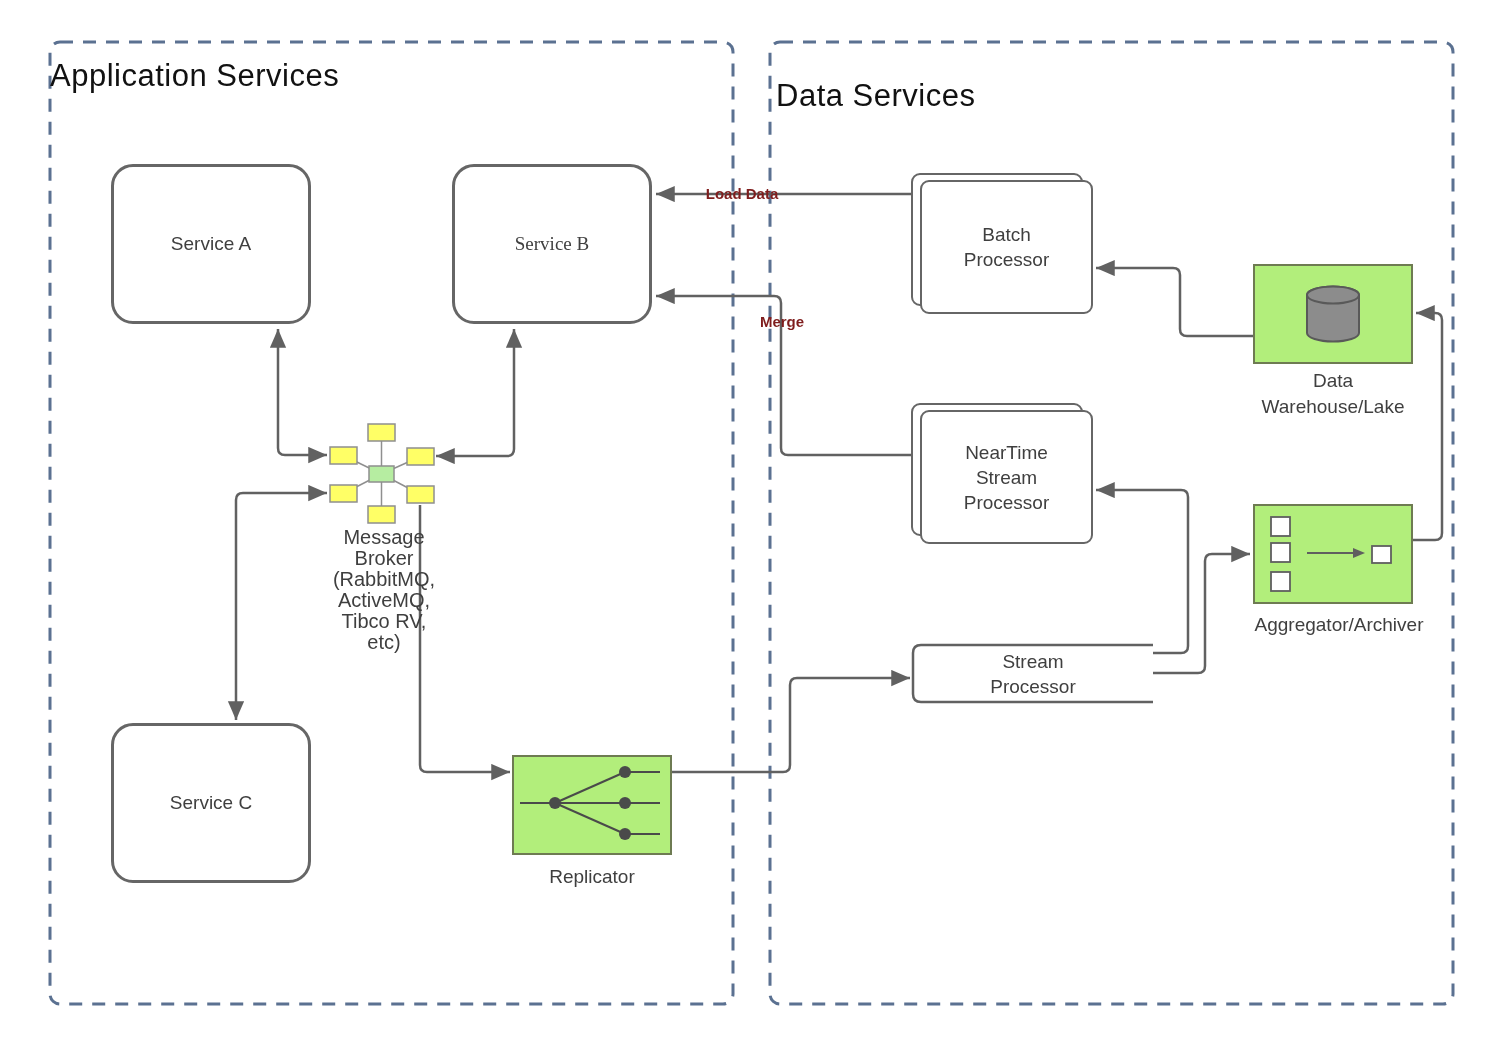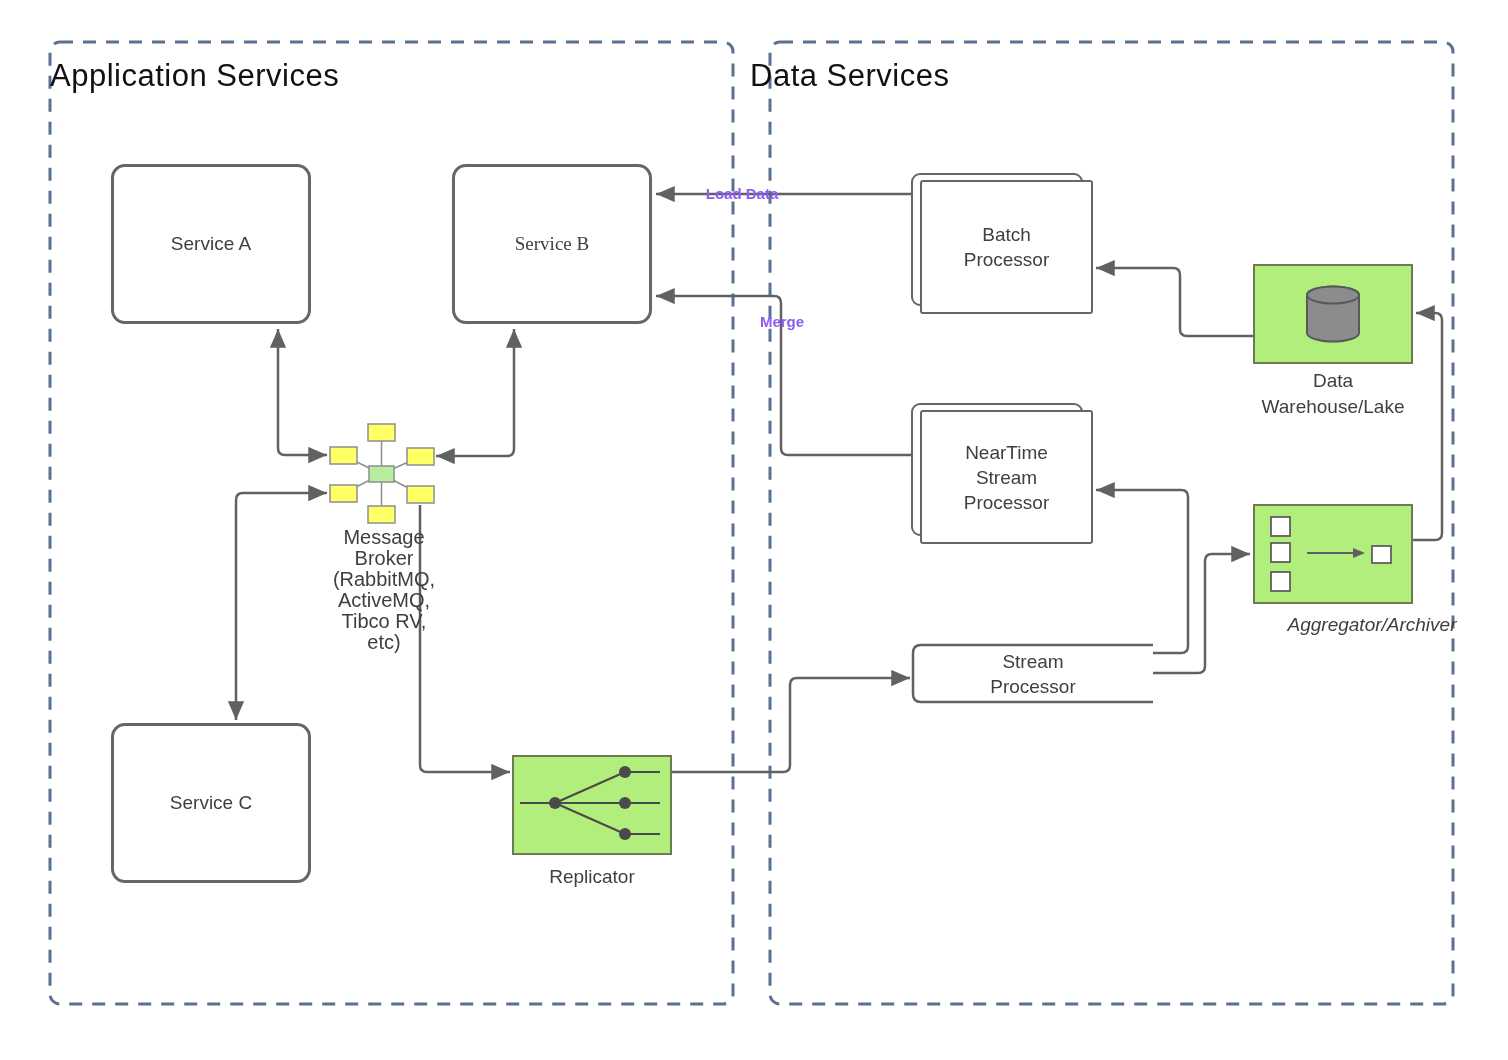--- a/index.html
+++ b/index.html
@@ -7,47 +7,47 @@
     position:relative;width:1508px;height:1060px;background:#ffffff;overflow:hidden;
     font-family:"Liberation Sans", sans-serif;
   }
   #wires{position:absolute;left:0;top:0;z-index:1;}
   .container-title{
     position:absolute;top:58px;width:683px;text-align:left;
     font-size:31px;font-weight:normal;color:#111;z-index:3;letter-spacing:0.5px;
   }
   .service-box{
     position:absolute;width:200px;height:160px;box-sizing:border-box;
-    background:#fff;border:3px solid #666;border-radius:14px;
+    background:#fff;border:3px solid #666;border-radius:22px;
     display:flex;align-items:center;justify-content:center;
     font-size:19px;color:#3f3f3f;z-index:2;
   }
   .stack-wrap{position:absolute;width:182px;height:141px;z-index:2;}
   .stack-back{
     position:absolute;left:0;top:0;width:172px;height:133px;box-sizing:border-box;
     background:#fff;border:2.5px solid #666;border-radius:9px;
   }
   .stack-front{
     position:absolute;left:9px;top:7px;width:173px;height:134px;box-sizing:border-box;
-    background:#fff;border:2.5px solid #666;border-radius:3px;
+    background:#fff;border:2.5px solid #666;border-radius:9px;
     display:flex;align-items:center;justify-content:center;text-align:center;
     font-size:19px;line-height:25px;color:#3f3f3f;white-space:pre-line;
   }
   .green-box{
     position:absolute;width:160px;height:100px;box-sizing:border-box;
     background:#b2ee7b;border:2px solid #6e7b52;z-index:2;
     display:flex;align-items:center;justify-content:center;
   }
   .node-label{
     position:absolute;text-align:center;font-size:19px;line-height:26px;
     color:#3f3f3f;white-space:pre-line;z-index:3;
   }
   .edge-label{
     position:absolute;text-align:center;font-size:15px;font-weight:bold;
-    color:#8b5cf6;z-index:3;
+    color:#7f1d1d;z-index:3;
   }
   .sp-text{
     position:absolute;left:913px;top:645px;width:240px;height:57px;
     display:flex;align-items:center;justify-content:center;text-align:center;
     font-size:19px;line-height:25px;color:#3f3f3f;white-space:pre-line;z-index:2;
   }
   .icon-abs{position:absolute;z-index:2;}
 </style>
 </head>
 <body>
@@ -86,21 +86,21 @@
 
       <path d="M1153,673 L1198,673 Q1205,673 1205,666 L1205,561 Q1205,554 1212,554 L1250,554" marker-end="url(#ah)"></path>
 
       <path d="M1413,540 L1435,540 Q1442,540 1442,533 L1442,320 Q1442,313 1435,313 L1416,313" marker-end="url(#ah)"></path>
 
       <path d="M1253,336 L1187,336 Q1180,336 1180,329 L1180,275 Q1180,268 1173,268 L1096,268" marker-end="url(#ah)"></path>
     </g>
   </svg>
 
   <div class="container-title" style="left:50px;">Application Services</div>
-  <div class="container-title" style="left:750px;">Data Services</div>
+  <div class="container-title" style="left:776px;margin-top:20px;">Data Services</div>
 
   <div class="service-box" style="left:111px;top:164px;">
     <span>Service A</span>
   </div>
   <div class="service-box" style="left:452px;top:164px;font-family:Liberation Serif, serif;">
     <span>Service B</span>
   </div>
   <div class="service-box" style="left:111px;top:723px;">
     <span>Service C</span>
   </div>
@@ -182,18 +182,18 @@
       <g fill="#ffffff" stroke="#5f5f5f" stroke-width="1.8">
         <rect x="16" y="11" width="19" height="19"></rect>
         <rect x="16" y="37" width="19" height="19"></rect>
         <rect x="16" y="66" width="19" height="19"></rect>
         <rect x="117" y="40" width="19" height="17"></rect>
       </g>
       <line x1="52" y1="47" x2="98" y2="47" stroke="#5f5f5f" stroke-width="2"></line>
       <path d="M98,42 L110,47 L98,52 z" fill="#5f5f5f"></path>
     </svg>
   </div>
-  <div class="node-label" style="left:1272px;top:612px;width:200px;font-style:italic;">Aggregator/Archiver</div>
+  <div class="node-label" style="left:1239px;top:612px;width:200px;">Aggregator/Archiver</div>
 
   <div class="edge-label" style="left:692px;top:185px;width:100px;">Load Data</div>
   <div class="edge-label" style="left:752px;top:313px;width:60px;">Merge</div>
 
 </div>
 
 </body></html>

